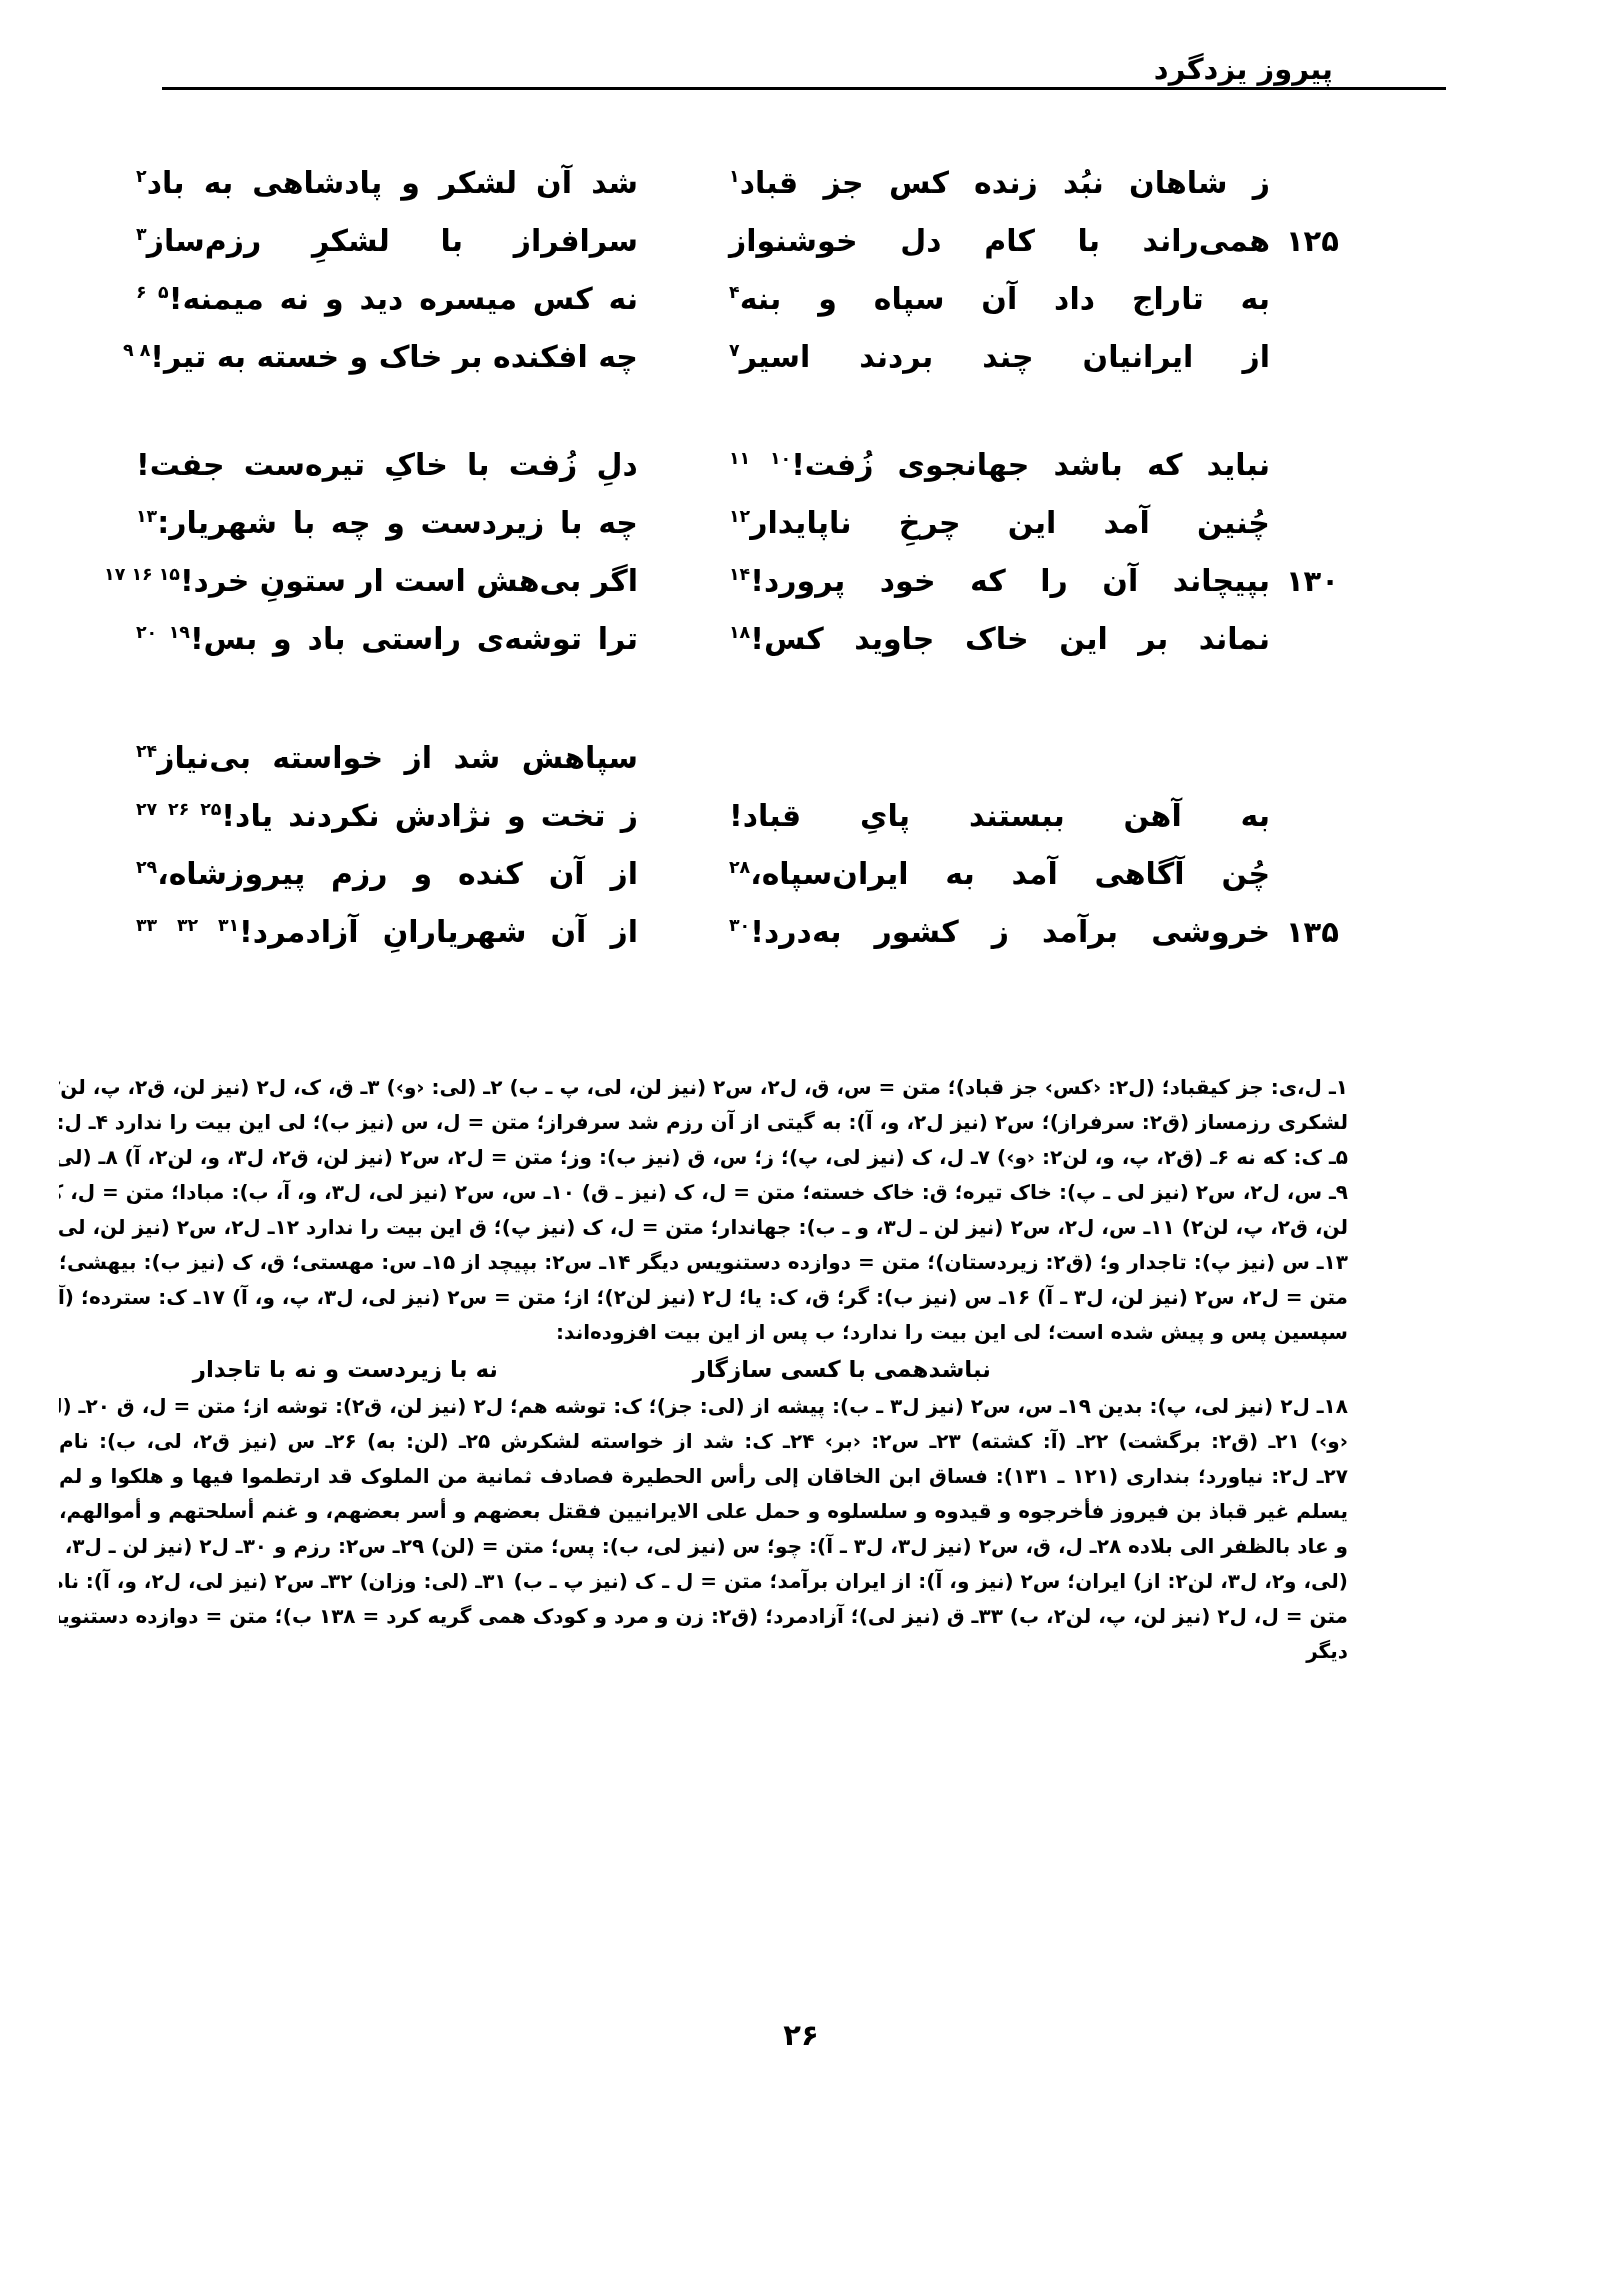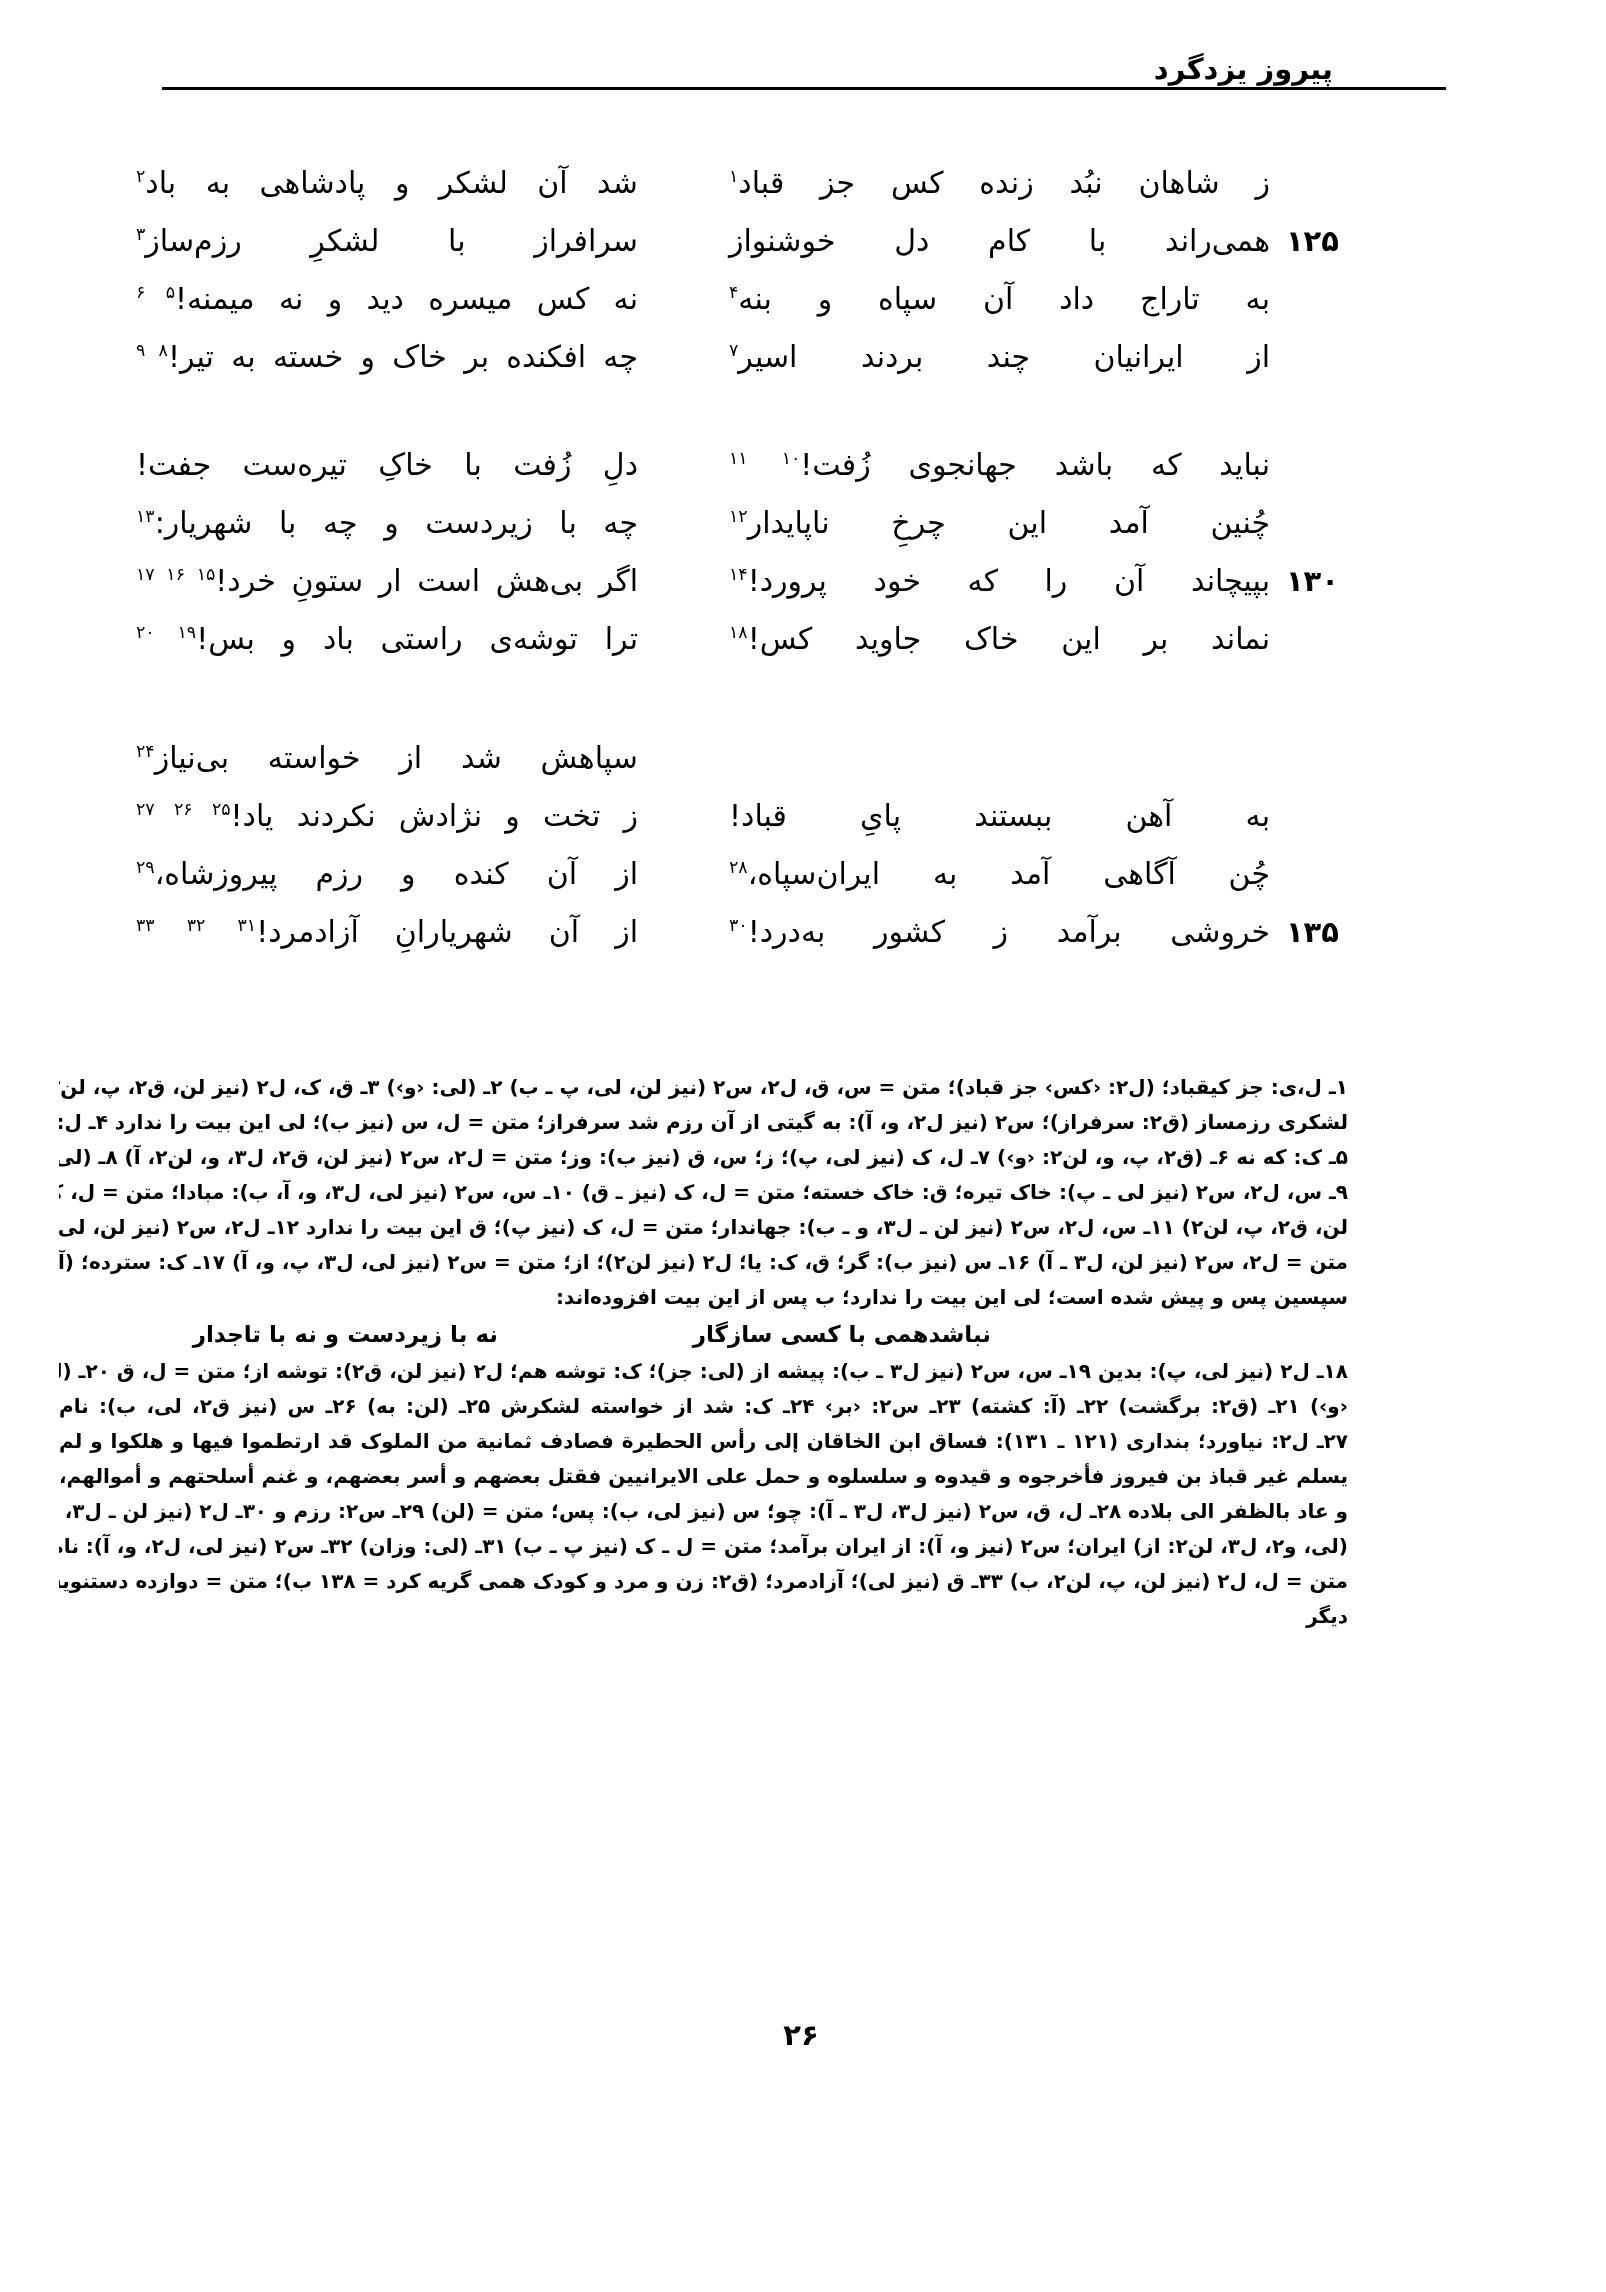--- a/index.html
+++ b/index.html
@@ -59,21 +59,21 @@
     position: absolute;
     right: 168px;
     width: 58px;
     text-align: right;
     font-weight: bold;
     font-size: 29px;
     line-height: 58px;
   }
   .hemistich {
     position: absolute;
-    font-weight: normal;
+    font-weight: bold;
     font-size: 30px;
     line-height: 58px;
     white-space: nowrap;
     text-align: justify;
     text-align-last: justify;
   }
   .hemistich.right {
     right: 237px;
     width: 541px;
     margin-left: 28px;
@@ -208,20 +208,21 @@
       <span class="hemistich left"><span>از آن شهریارانِ آزادمرد!</span><sup class="fn">۳۱ ۳۲ ۳۳</sup></span>
     </div>
   </div>
 
   <div class="footnotes">
     <div class="fn-line">۱ـ ل،ی: جز کیقباد؛ (ل۲: ‹کس› جز قباد)؛ متن = س، ق، ل۲، س۲ (نیز لن، لی، پ ـ ب)   ۲ـ (لی: ‹و›)   ۳ـ ق، ک، ل۲ (نیز لن، ق۲، پ، لن۲):</div>
     <div class="fn-line">لشکری رزمساز (ق۲: سرفراز)؛ س۲ (نیز ل۲، و، آ): به گیتی از آن رزم شد سرفراز؛ متن = ل، س (نیز ب)؛ لی این بیت را ندارد   ۴ـ ل: داده</div>
     <div class="fn-line">۵ـ ک: که نه   ۶ـ (ق۲، پ، و، لن۲: ‹و›)   ۷ـ ل، ک (نیز لی، پ)؛ ز؛ س، ق (نیز ب): وز؛ متن = ل۲، س۲ (نیز لن، ق۲، ل۳، و، لن۲، آ)   ۸ـ (لی: در)</div>
     <div class="fn-line">۹ـ س، ل۲، س۲ (نیز لی ـ پ): خاک تیره؛ ق: خاک خسته؛ متن = ل، ک (نیز ـ ق)   ۱۰ـ س، س۲ (نیز لی، ل۳، و، آ، ب): مبادا؛ متن = ل، ک، ل۲ (نیز</div>
     <div class="fn-line">لن، ق۲، پ، لن۲)   ۱۱ـ س، ل۲، س۲ (نیز لن ـ ل۳، و ـ ب): جهاندار؛ متن = ل، ک (نیز پ)؛ ق این بیت را ندارد   ۱۲ـ ل۲، س۲ (نیز لن، لی، لن۲، آ): از</div>
+    <div class="fn-line">۱۳ـ س (نیز پ): تاجدار و؛ (ق۲: زیردستان)؛ متن = دوازده دستنویس دیگر   ۱۴ـ س۲: بپیچد از   ۱۵ـ س: مهستی؛ ق، ک (نیز ب): بیهشی؛</div>
     <div class="fn-line">متن = ل۲، س۲ (نیز لن، ل۳ ـ آ)   ۱۶ـ س (نیز ب): گر؛ ق، ک: یا؛ ل۲ (نیز لن۲)؛ از؛ متن = س۲ (نیز لی، ل۳، پ، و، آ)   ۱۷ـ ک: سترده؛ (آ: ستودن)؛</div>
     <div class="fn-line last">سپسین پس و پیش شده است؛ لی این بیت را ندارد؛ ب پس از این بیت افزوده‌اند:</div>
     <div class="fn-verse">
       <span class="fv-right">نباشدهمی با کسی سازگار</span>
       <span class="fv-left">نه با زیردست و نه با تاجدار</span>
     </div>
     <div class="fn-line">۱۸ـ ل۲ (نیز لی، پ): بدین   ۱۹ـ س، س۲ (نیز ل۳ ـ ب): پیشه از (لی: جز)؛ ک: توشه هم؛ ل۲ (نیز لن، ق۲): توشه از؛ متن = ل، ق   ۲۰ـ (لن، لی:</div>
     <div class="fn-line">‹و›)   ۲۱ـ (ق۲: برگشت)   ۲۲ـ (آ: کشته)   ۲۳ـ س۲: ‹بر›   ۲۴ـ ک: شد از خواسته لشکرش   ۲۵ـ (لن: به)   ۲۶ـ س (نیز ق۲، لی، ب): نام</div>
     <div class="fn-line">۲۷ـ ل۲: نیاورد؛ بنداری (۱۲۱ ـ ۱۳۱): فساق ابن الخاقان إلی رأس الحطیرة فصادف ثمانیة من الملوک قد ارتطموا فیها و هلکوا و لم</div>
     <div class="fn-line">یسلم غیر قباذ بن فیروز فأخرجوه و قیدوه و سلسلوه و حمل علی الایرانیین فقتل بعضهم و أسر بعضهم، و غنم أسلحتهم و أموالهم،</div>

